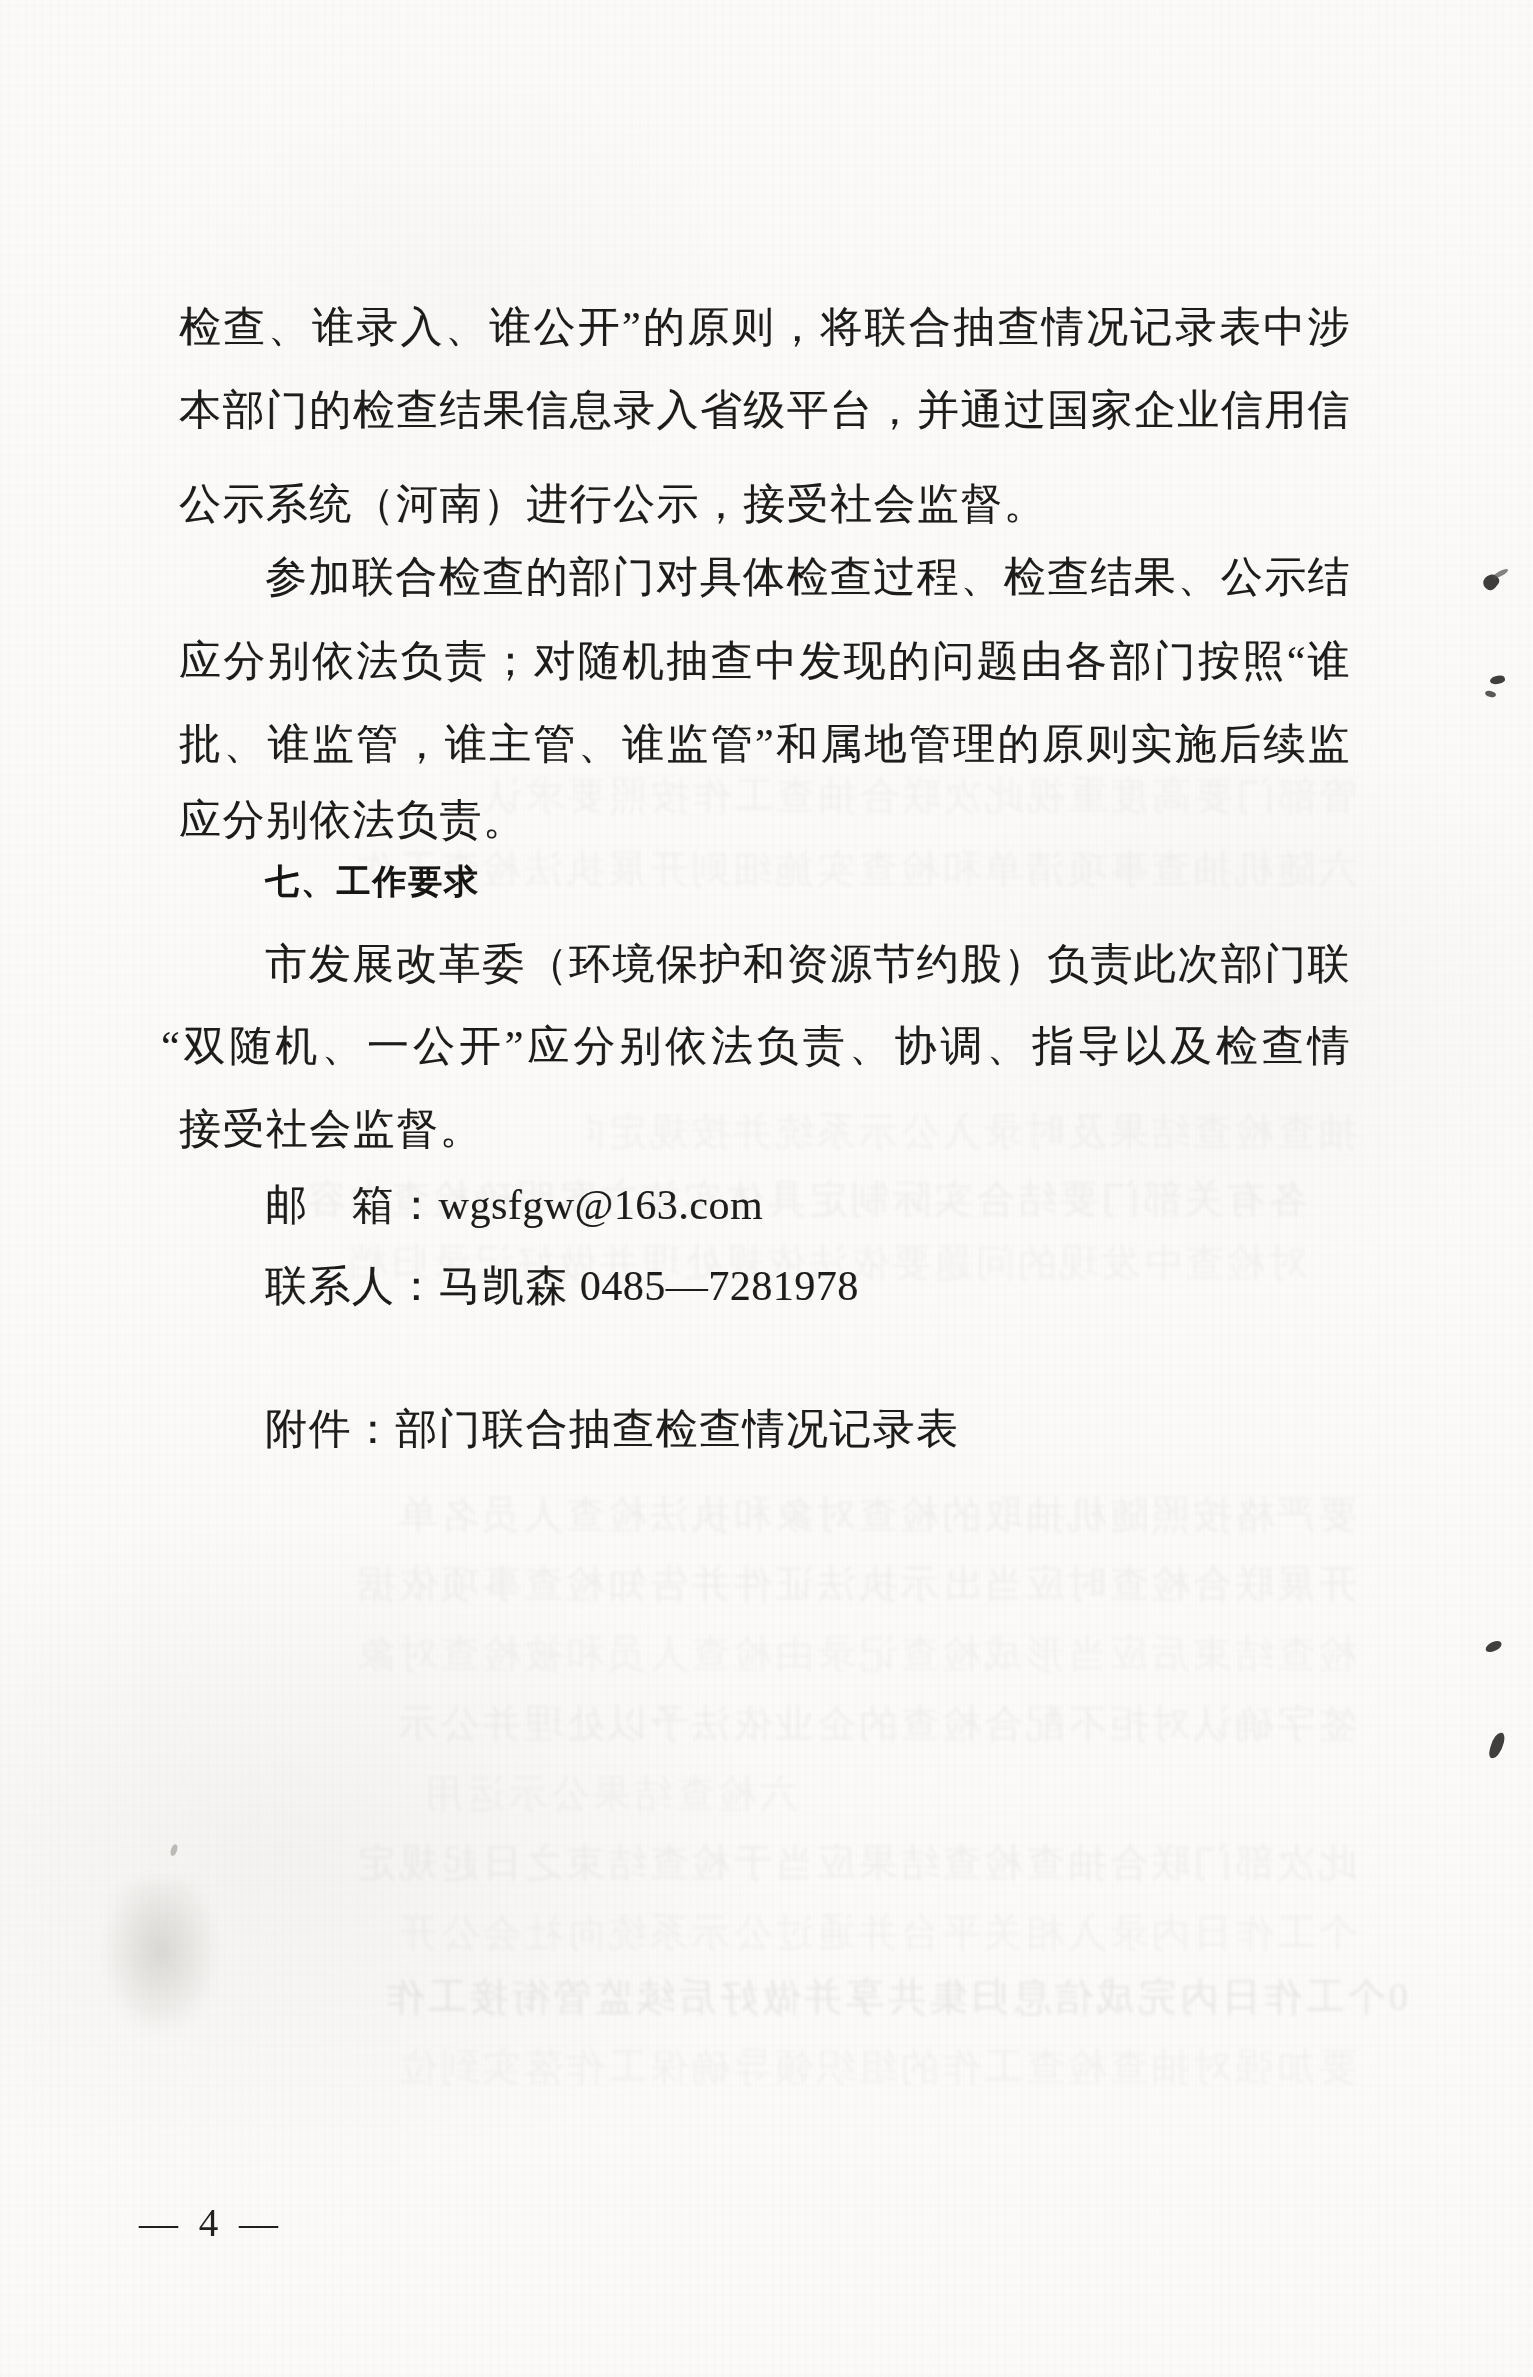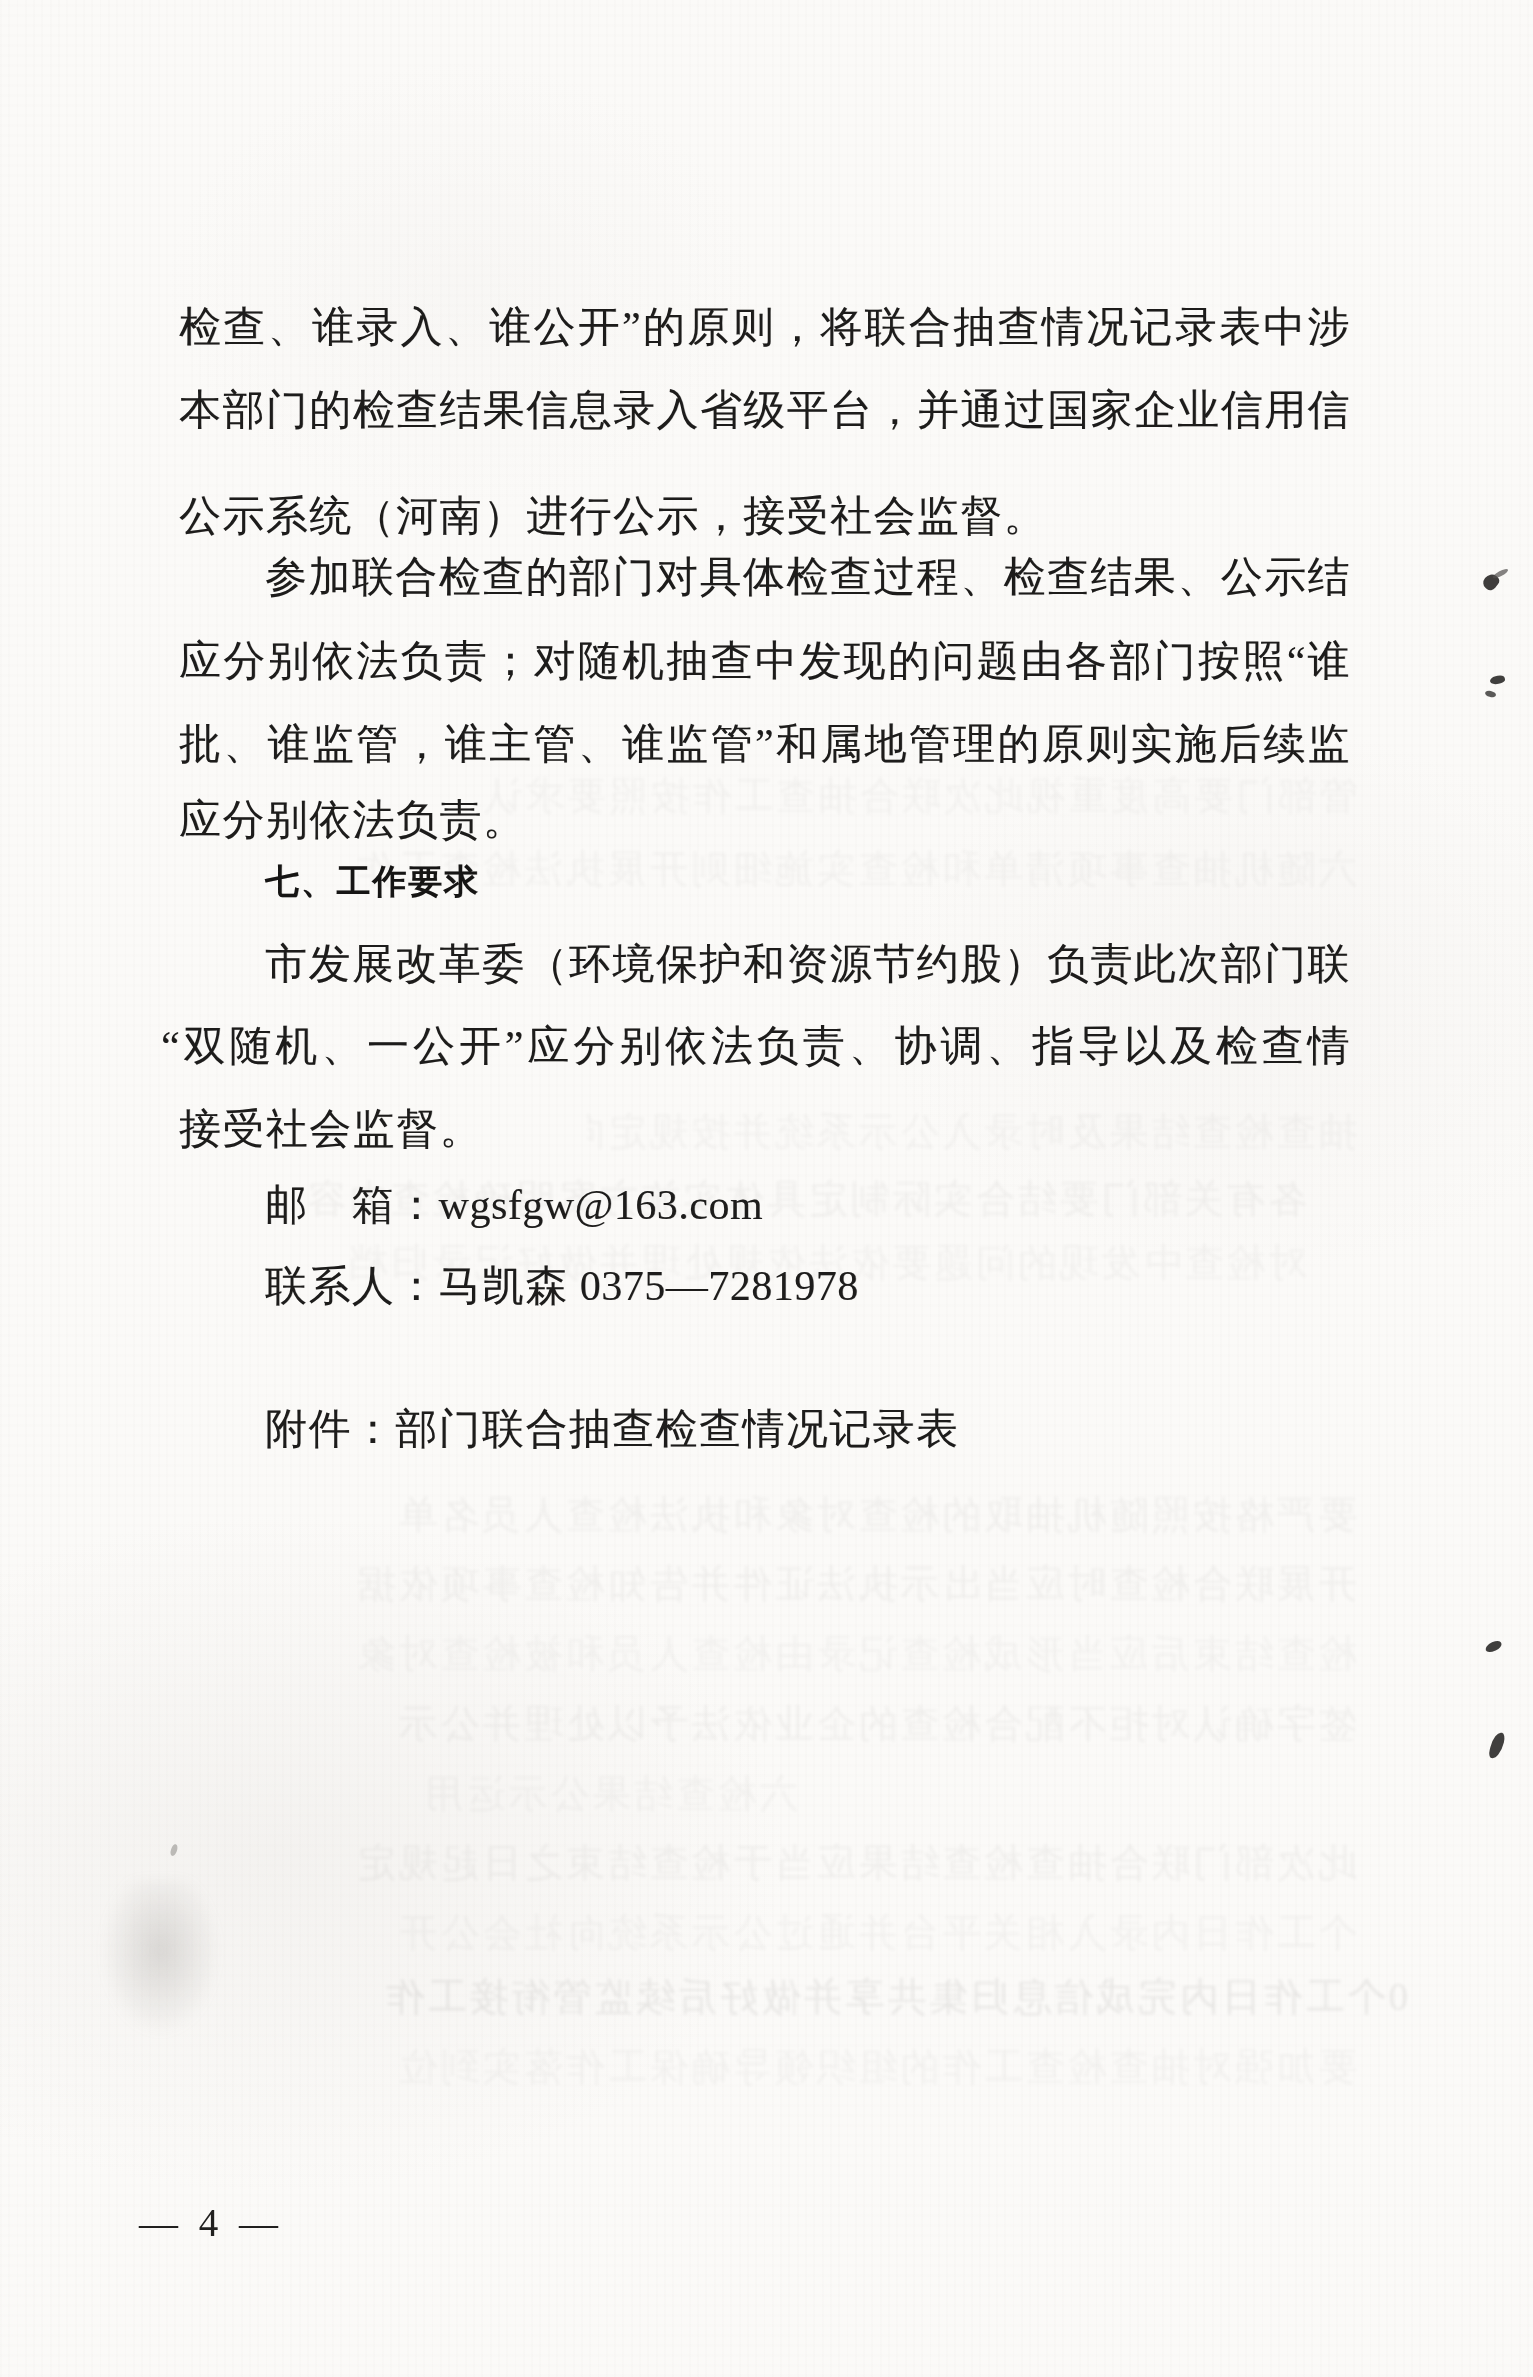--- a/index.html
+++ b/index.html
@@ -124,39 +124,39 @@
   <div class="ghost" style="left:174px;  top:1836px; width:1183px;">此次部门联合抽查检查结果应当于检查结束之日起规定</div>
   <div class="ghost soft" style="left:174px;  top:1906px; width:1183px;">个工作日内录入相关平台并通过公示系统向社会公开</div>
   <div class="ghost strong" style="left:87px;   top:1970px; width:1321px;">0个工作日内完成信息归集共享并做好后续监管衔接工作</div>
   <div class="ghost soft" style="left:174px;  top:2040px; width:1183px;">要加强对抽查检查工作的组织领导确保工作落实到位</div>
 
   <div class="smudge"></div>
 
   <main>
     <p class="line m0 full" style="top:299px">检查、谁录入、谁公开”的原则，将联合抽查情况记录表中涉及</p>
     <p class="line m0 full" style="top:382px">本部门的检查结果信息录入省级平台，并通过国家企业信用信息</p>
-    <p class="line m0" style="top:488px">公示系统（河南）进行公示，接受社会监督。</p>
+    <p class="line m0" style="top:476px">公示系统（河南）进行公示，接受社会监督。</p>
 
     <p class="line m2 full" style="top:549px">参加联合检查的部门对具体检查过程、检查结果、公示结果</p>
     <p class="line m0 full" style="top:633px">应分别依法负责；对随机抽查中发现的问题由各部门按照“谁审</p>
     <p class="line m0 full" style="top:716px">批、谁监管，谁主管、谁监管”和属地管理的原则实施后续监管，</p>
     <p class="line m0" style="top:792px">应分别依法负责。</p>
 
     <h2 class="line m2 heading" style="top:853px">七、工作要求</h2>
 
     <p class="line m2 full" style="top:936px">市发展改革委（环境保护和资源节约股）负责此次部门联合</p>
     <p class="line hang full" style="top:1018px">“双随机、一公开”应分别依法负责、协调、指导以及检查情</p>
     <p class="line m0" style="top:1101px">接受社会监督。</p>
 
     <p class="line m2" style="top:1177px">
       <span>邮　箱：</span><span class="latin">wgsfgw@163.com</span>
     </p>
 
     <p class="line m2" style="top:1258px">
-      <span>联系人：</span><span class="contact-name">马凯森</span><span class="latin">0375—7281978</span>
+      <span>联系人：</span><span class="contact-name">马凯森</span><span class="latin">0485—7281978</span>
     </p>
 
     <p class="line m2" style="top:1401px">
       <span>附件：</span><span>部门联合抽查检查情况记录表</span>
     </p>
   </main>
 
   <div class="page-number">— 4 —</div>
 
   <div class="speck sp1"></div>

